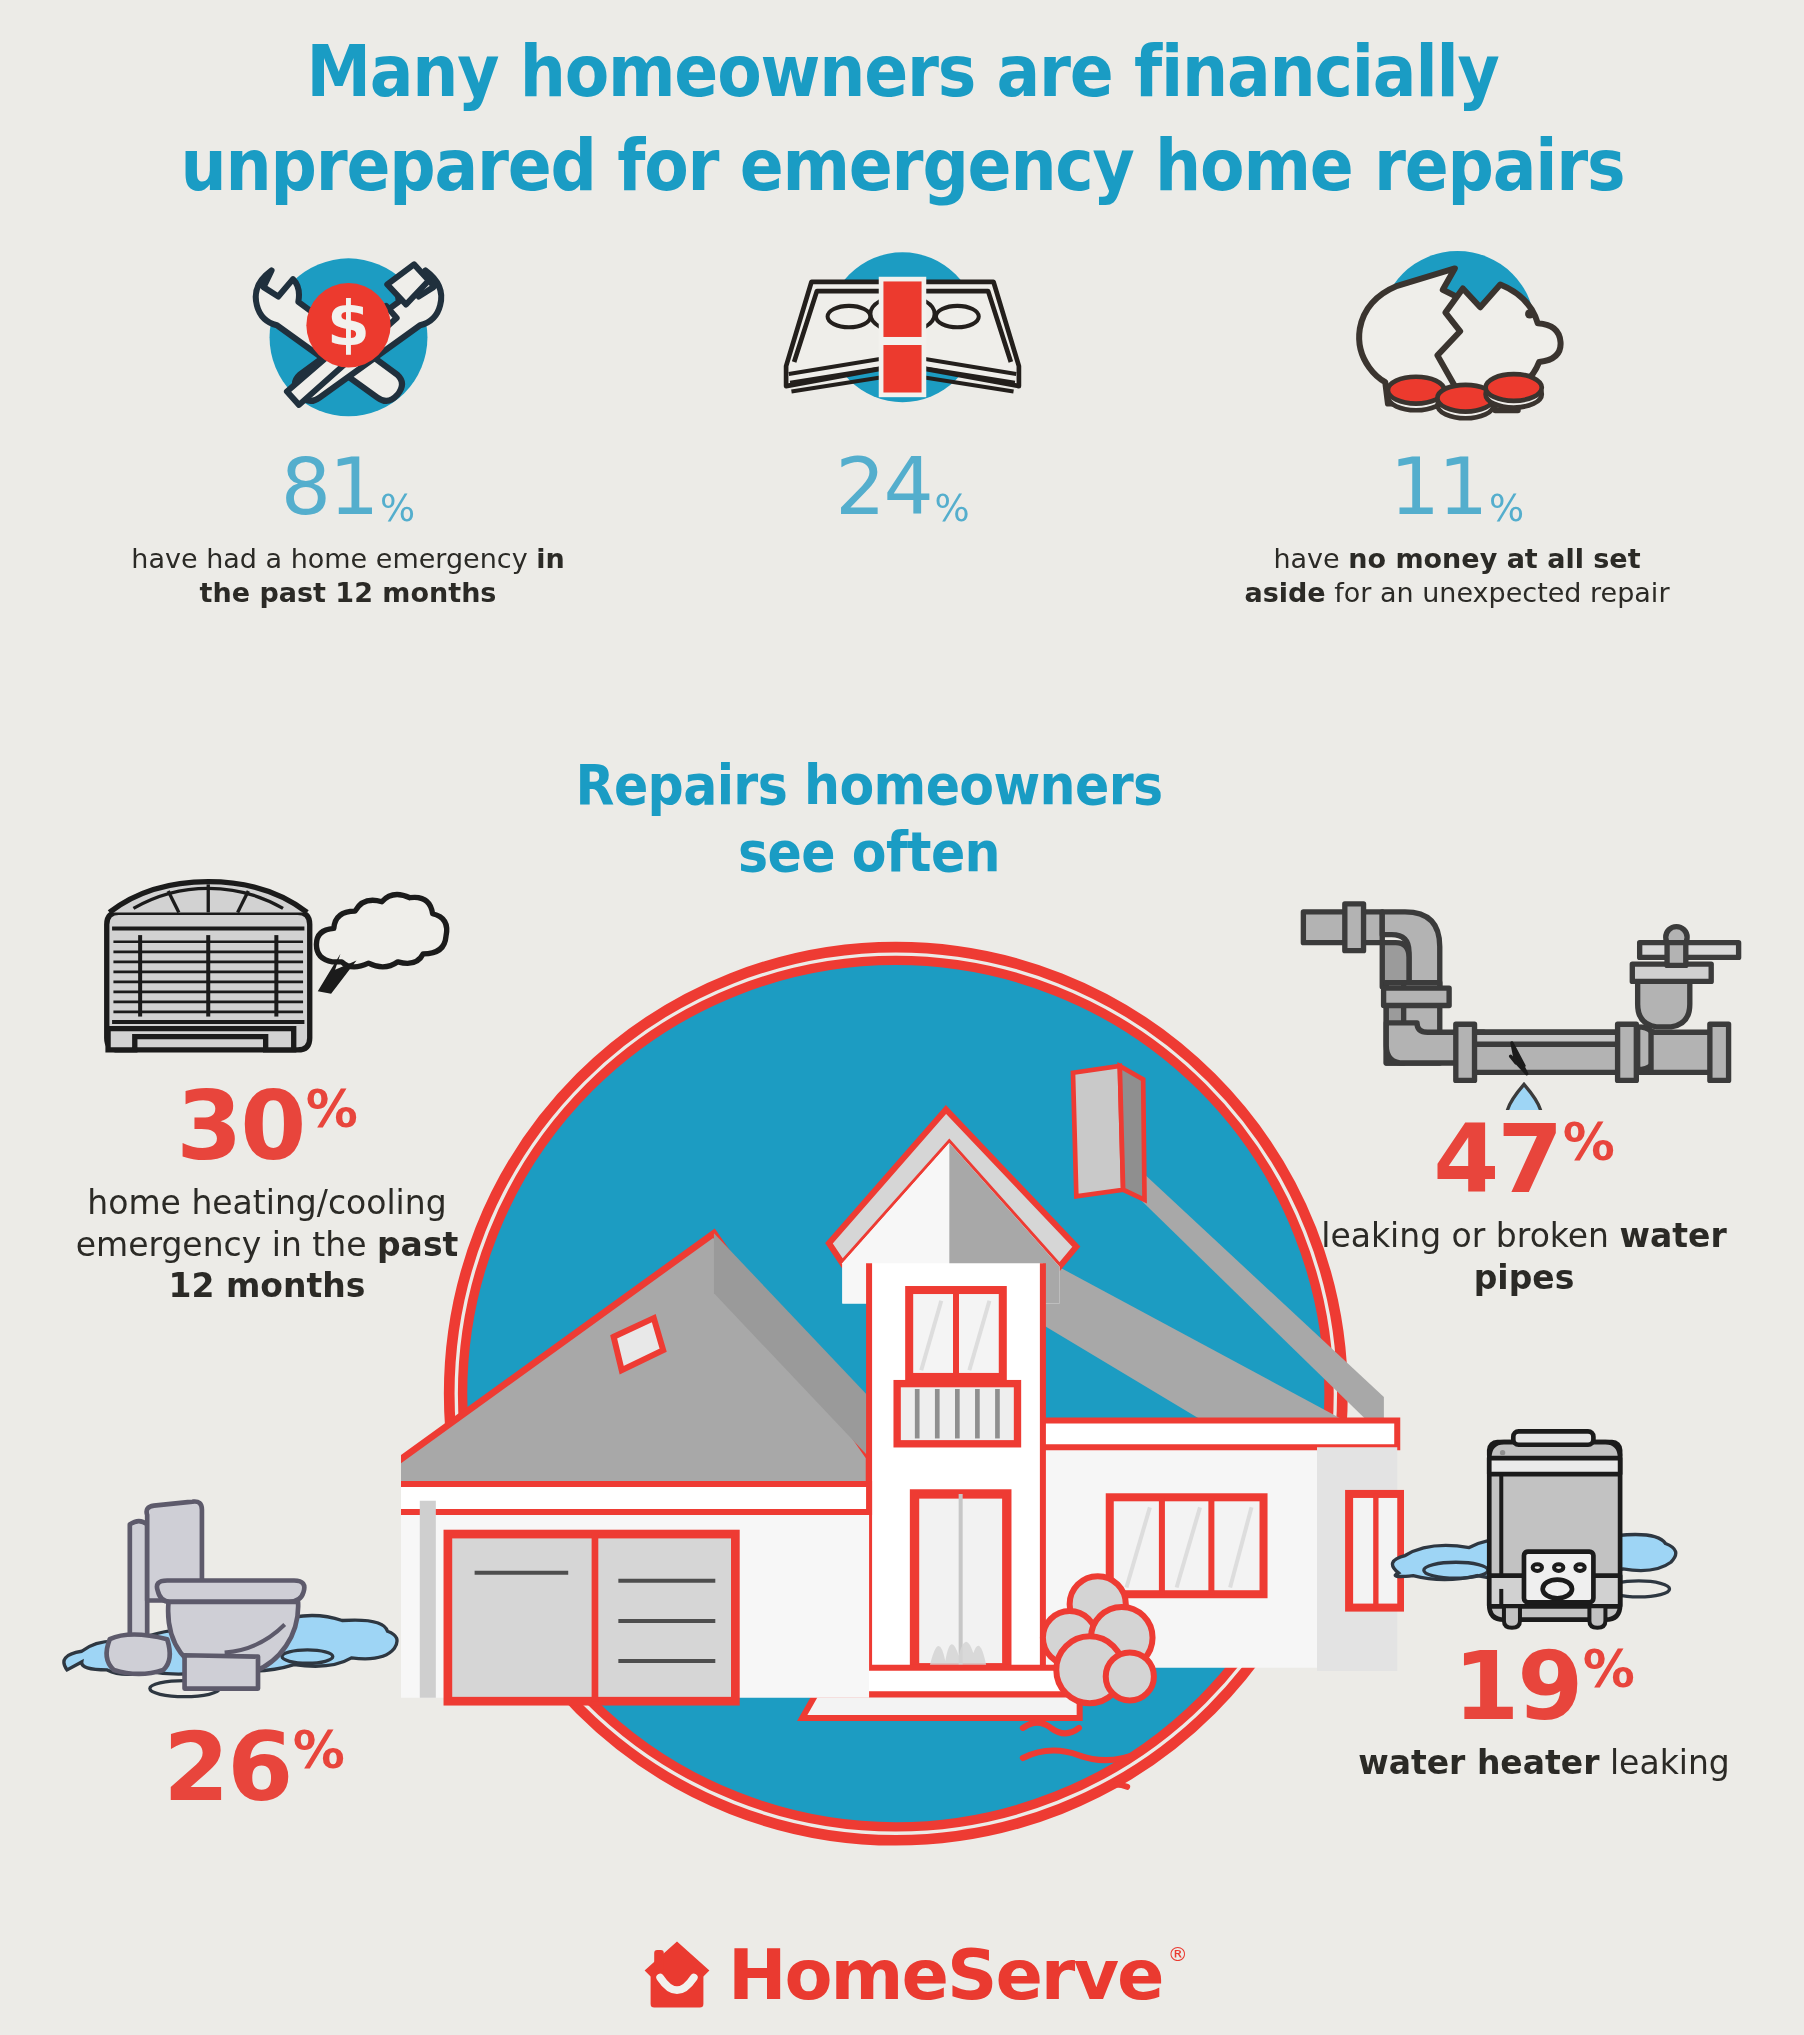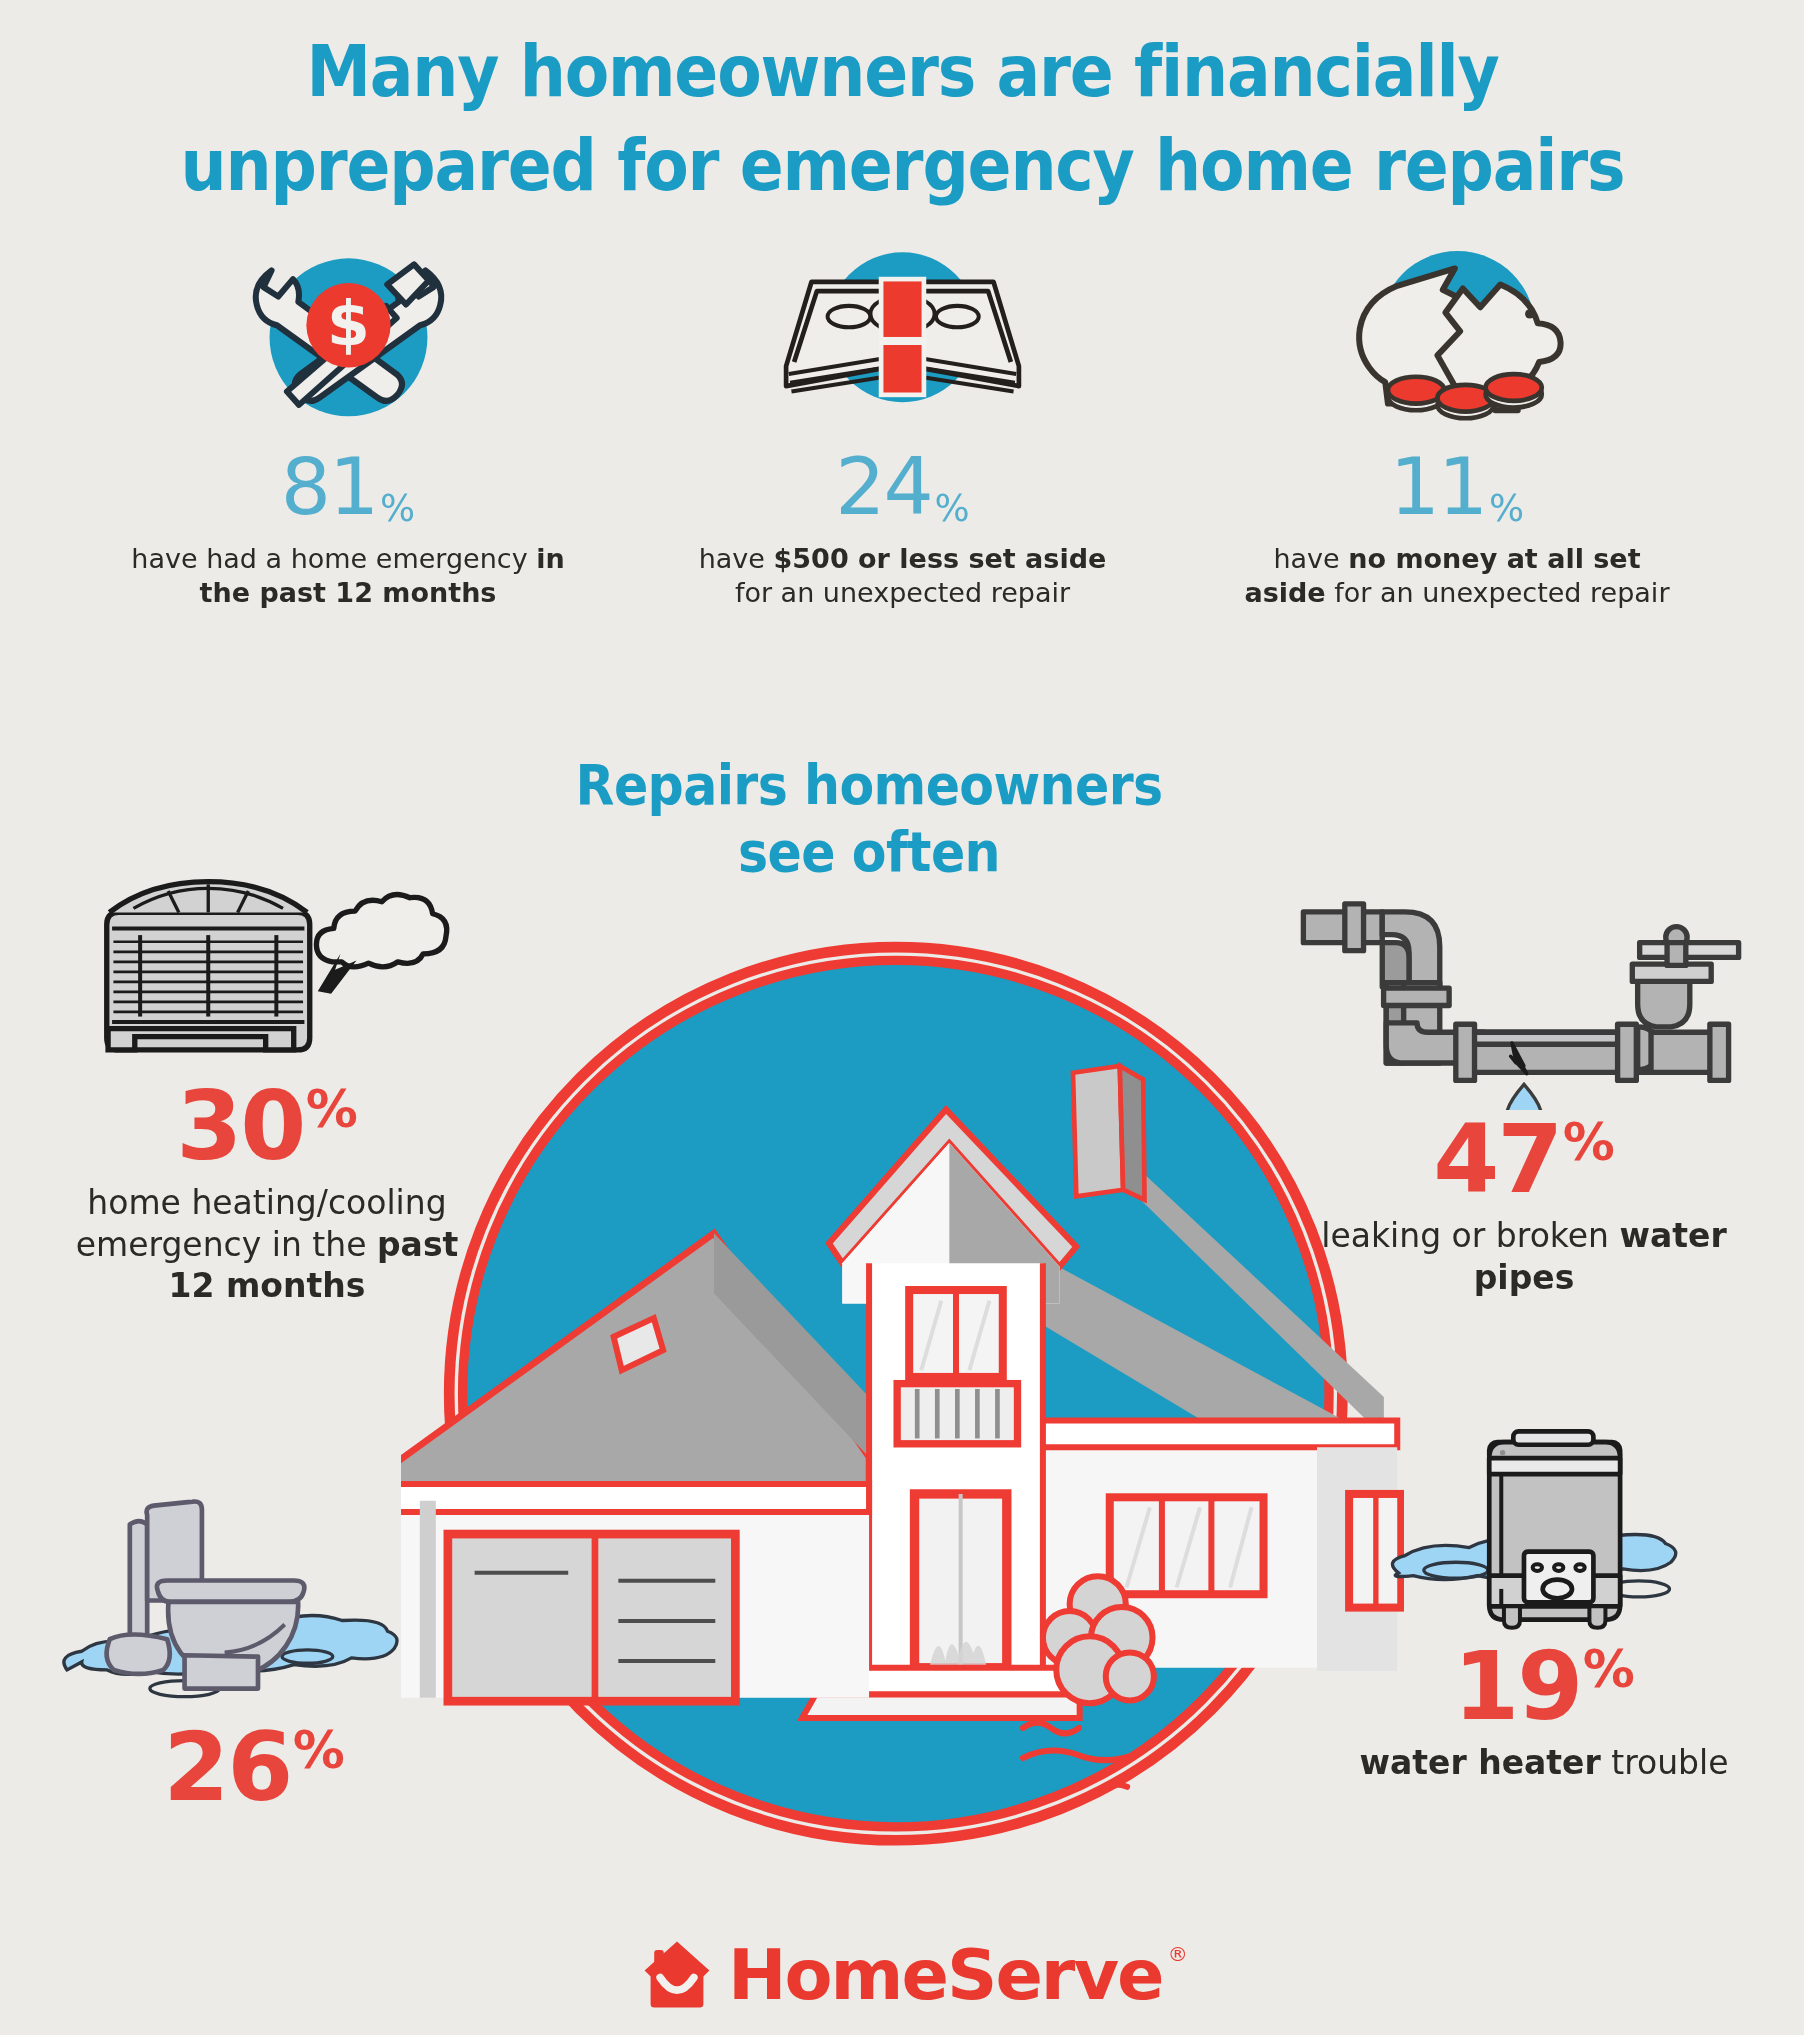--- a/index.html
+++ b/index.html
@@ -221,21 +221,20 @@
           <g>
             <rect x="178" y="48" width="64" height="90" fill="#ec3a2e" stroke="#f2f1ed" stroke-width="7"></rect>
             <rect x="178" y="143" width="64" height="78" fill="#ec3a2e" stroke="#f2f1ed" stroke-width="7"></rect>
           </g>
         </svg>
       </div>
       <div class="pct-line">
         <span class="pct-num">24</span>
         <span class="pct-sym">%</span>
       </div>
-      <div class="stat-caption"><span>have </span><b>$500 or less set aside</b><span> for an unexpected repair</span></div>
     </div>
 
     <div class="top-stat">
       <div class="icon-wrap">
         <svg viewBox="0 0 420 290" width="281" height="194">
           <circle cx="210" cy="122" r="116" fill="#1c9cc2"></circle>
           <g stroke="#3a342f" stroke-width="9" fill="#efeeea" stroke-linejoin="round" stroke-linecap="round">
 
             <path d="M120 58 q-48 20 -56 64 q-5 32 14 58 q10 14 24 22 l4 32 l34 0 l2 -22 l60 0 l34 -68 l-34 -34 l22 -28 l-36 -18 l18 -32 z"></path>
 
@@ -527,21 +526,21 @@
           <line x1="246" y1="96" x2="246" y2="250"></line>
           <line x1="246" y1="268" x2="246" y2="292"></line>
         </g>
         <circle cx="248" cy="64" r="4" fill="#8f8f8f"></circle>
       </svg>
     </div>
     <div class="rp-pct">
       <span class="rp-num">19</span>
       <span class="rp-sym">%</span>
     </div>
-    <div class="rp-caption"><b>water heater</b><span> trouble</span></div>
+    <div class="rp-caption"><b>water heater</b><span> leaking</span></div>
   </div>
 
   <div id="logo">
     <span>
       <svg viewBox="0 0 120 120" width="72" height="72">
         <path d="M16 52 L16 110 q0 6 6 6 l76 0 q6 0 6 -6 L104 52 L60 12 Z" fill="#ea3a30"></path>
         <path d="M6 54 L60 6 L114 54 L104 64 L60 24 L16 64 Z" fill="#ea3a30"></path>
         <rect x="22" y="20" width="16" height="34" rx="5" fill="#ea3a30"></rect>
         <path d="M32 66 q28 42 56 0" fill="none" stroke="#f2f1ed" stroke-width="13" stroke-linecap="round"></path>
       </svg>

